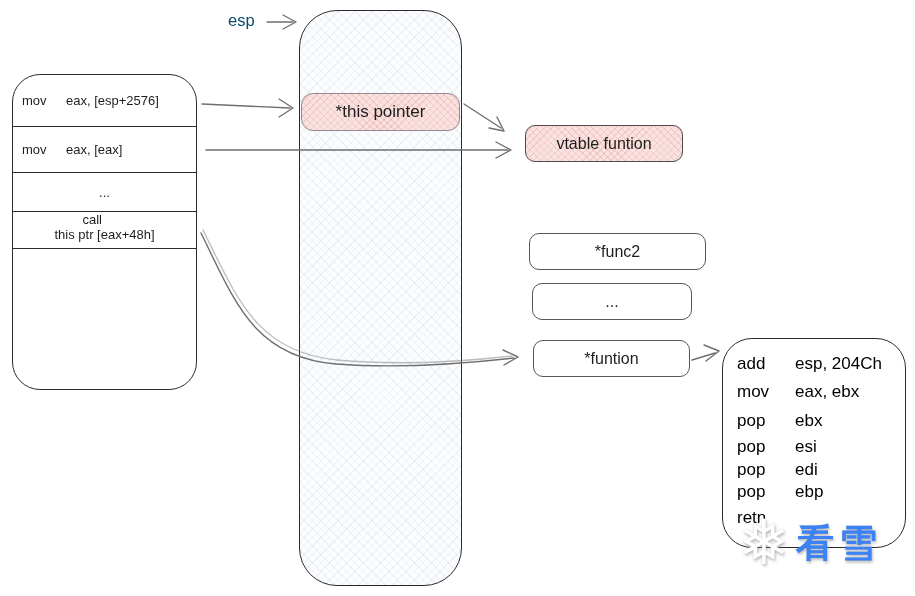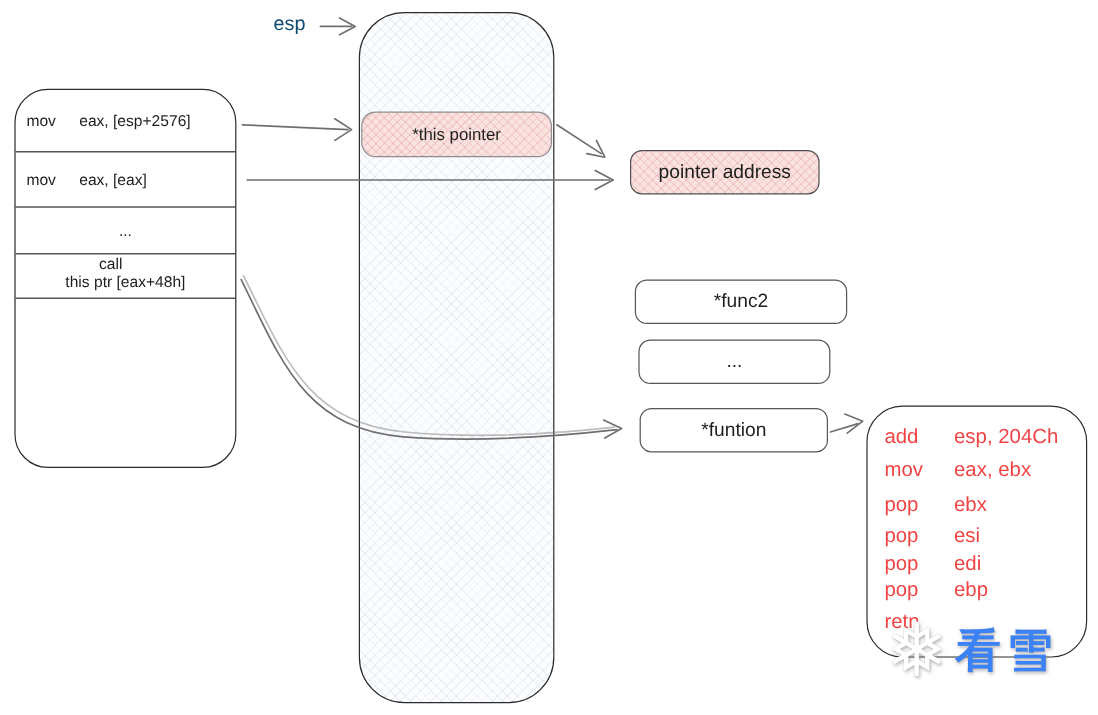--- a/index.html
+++ b/index.html
@@ -31,32 +31,32 @@
   .code-row .mn{width:44px;flex:0 0 auto;}
   .code-row.center{justify-content:center;padding:0;}
   #row-1{height:51px;} #row-2{height:45px;} #row-3{height:38px;} #row-4{height:36px;flex-direction:column;}
   .filler{flex:1;border-bottom:none;}
 
   
   #esp-label{position:absolute;left:228px;top:11px;font-size:16.5px;color:#0c4a6e;}
 
   
   #stack-box{left:299px;top:10px;width:163px;height:576px;border-radius:38px;}
-  #this-pointer{left:301px;top:93px;width:159px;height:38px;border-radius:12px;border:1.4px solid #8e8e8e;font-size:14px;}
+  #this-pointer{left:301px;top:93px;width:159px;height:38px;border-radius:12px;border:1.4px solid #8e8e8e;font-size:17px;}
 
   
   #vtable-address{left:525px;top:125px;width:158px;height:37px;border:1.4px solid #4c4c4c;}
   #func1-box{left:527px;top:180px;width:160px;height:37px;}
   #func2-box{left:529px;top:233px;width:177px;height:37px;}
   #vtable-ellipsis-box{left:532px;top:283px;width:160px;height:37px;}
   #funtion-box{left:533px;top:340px;width:157px;height:37px;}
 
   
   #callee-box{left:722px;top:338px;width:184px;height:210px;border-radius:30px;padding:14px 0 0 14px;}
-  .asm-line{display:flex;font-size:17px;line-height:22px;color:#ef4444;}
+  .asm-line{display:flex;font-size:17px;line-height:22px;color:#000000;}
   .asm-line .mn{width:58px;flex:0 0 auto;}
   #asm-1{margin-top:0;} #asm-2{margin-top:6px;} #asm-3{margin-top:7px;}
   #asm-4{margin-top:4px;} #asm-5{margin-top:1px;} #asm-6{margin-top:0;} #asm-7{margin-top:4px;}
 
   
   #watermark{position:absolute;left:738px;top:512px;display:flex;align-items:center;z-index:9;}
   #watermark .flake{
     font-size:62px;color:#ffffff;line-height:1;
     text-shadow:1px 2px 3px rgba(130,130,130,0.55), 0 0 1px rgba(160,160,160,0.6);
   }
@@ -96,21 +96,21 @@
     <div class="code-row filler"></div>
   </div>
 
   <div id="stack-box" class="box dark-border hatch-blue"></div>
 
   <div id="this-pointer" class="box pill hatch-pink">
     <span>*this pointer</span>
   </div>
 
   <div id="vtable-address" class="box pill hatch-pink">
-    <span>pointer address</span>
+    <span>vtable funtion</span>
   </div>
   <div id="func2-box" class="box pill gray-border">
     <span>*func2</span>
   </div>
   <div id="vtable-ellipsis-box" class="box pill gray-border">
     <span>...</span>
   </div>
   <div id="funtion-box" class="box pill gray-border">
     <span>*funtion</span>
   </div>

